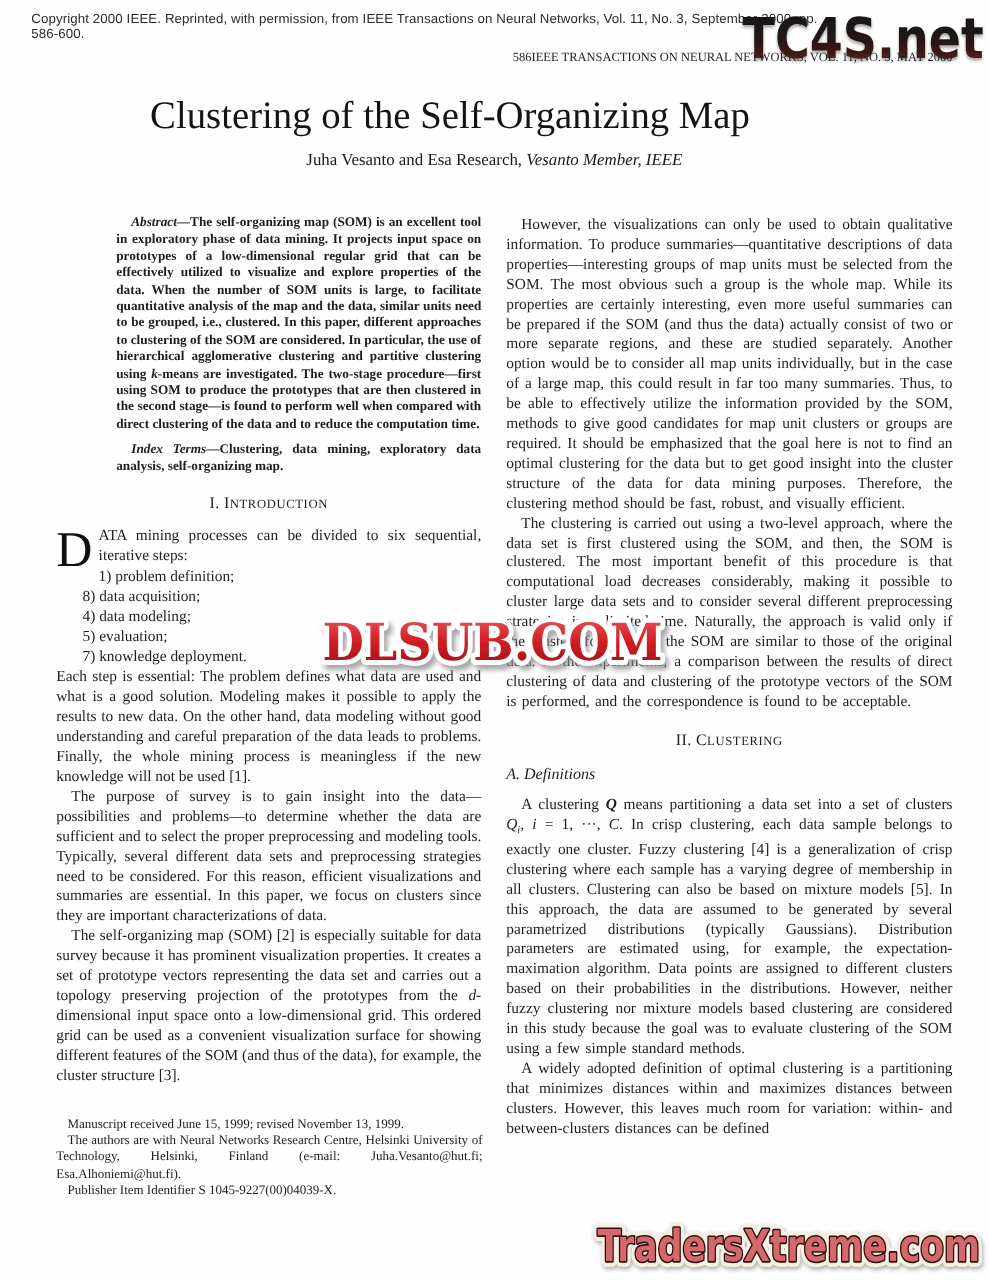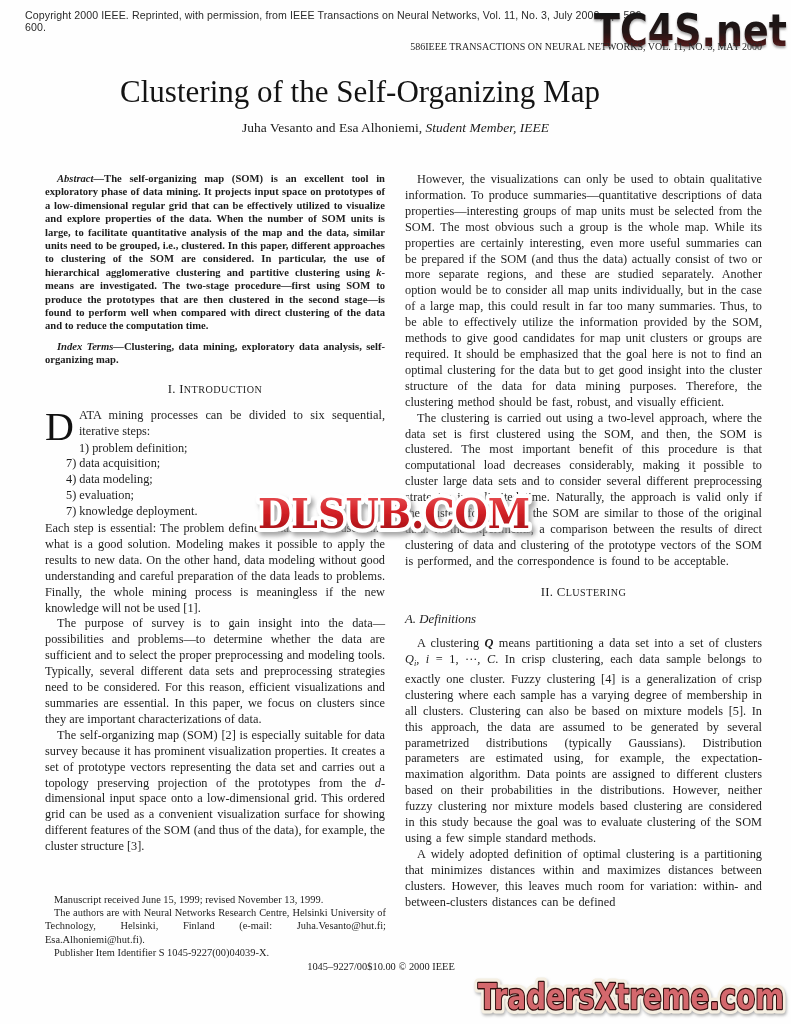--- a/index.html
+++ b/index.html
@@ -29,21 +29,21 @@
   .paper-authors {
     position:absolute; left:0; top:120px; width:791px;
     text-align:center; font-size:13.5px; color:#1a1a1a;
   }
   
   .cols { position:absolute; left:45px; top:172px; width:717px; display:flex; gap:20px; }
   .col-left  { width:340px; }
   .col-right { width:357px; }
   .abstract-text {
     font-size:10.6px; line-height:13.4px; font-weight:bold;
-    text-align:justify; text-indent:12px;
+    text-align:justify; text-indent:12px;margin-left:48px;
   }
   .index-terms { margin-top:7px; }
   .body-text {
     font-size:12.3px; line-height:15.9px; text-align:justify;
   }
   .col-right .body-text { word-spacing:1.2px; }
   .ind { text-indent:12px; }
   .sec-heading {
     text-align:center; font-size:12.8px; font-weight:normal;
     margin:15px 0 11px 0; letter-spacing:0.3px;
@@ -71,21 +71,21 @@
   .i  { font-style:italic; }
   .bi { font-weight:bold; font-style:italic; }
   .sc2 { font-size:79%; letter-spacing:0.5px;text-align:right; }
   .isub { font-style:italic; vertical-align:sub; font-size:68%; }
 </style>
 </head>
 <body>
 
 <div class="page">
 
-  <div class="copyright-line">Copyright 2000 IEEE. Reprinted, with permission, from IEEE Transactions on Neural Networks, Vol. 11, No. 3, July 2000, pp. 586-600.</div>
+  <div class="copyright-line">Copyright 2000 IEEE. Reprinted, with permission, from IEEE Transactions on Neural Networks, Vol. 11, No. 3, September 2000, pp. 586-600.</div>
 
   <svg class="wm-tc4s" width="199" height="62" viewBox="0 0 199 62">
     <defs>
       <linearGradient id="tc4sGrad" x1="0" y1="0" x2="0" y2="1">
         <stop offset="0" stop-color="#121212"></stop>
         <stop offset="0.55" stop-color="#241414"></stop>
         <stop offset="1" stop-color="#7a2222"></stop>
       </linearGradient>
       <filter id="tc4sShadow" x="-20%" y="-20%" width="140%" height="160%">
         <feDropShadow dx="0" dy="2" stdDeviation="1.2" flood-color="#555555" flood-opacity="0.55"></feDropShadow>
@@ -93,37 +93,37 @@
     </defs>
     <text x="2" y="46" font-family="DejaVu Sans, sans-serif" font-weight="bold" font-size="45" textLength="193" lengthAdjust="spacingAndGlyphs" fill="url(#tc4sGrad)" filter="url(#tc4sShadow)">TC4S.net</text>
   </svg>
 
   <div class="header-row">
     <span>586</span>
     <span>IEEE TRANSACTIONS ON NEURAL NETWORKS, VOL. 11, NO. 3, MAY 2000</span>
   </div>
 
   <div class="paper-title">Clustering of the Self-Organizing Map</div>
-  <div class="paper-authors"><span>Juha Vesanto and Esa Alhoniemi, </span><span class="i">Student Member, IEEE</span></div>
+  <div class="paper-authors"><span>Juha Vesanto and Esa Research, </span><span class="i">Vesanto Member, IEEE</span></div>
 
   <div class="cols">
 
     <div class="col-left">
       <div class="abstract-text"><span class="bi">Abstract—</span><span class="b">The self-organizing map (SOM) is an excellent tool in exploratory phase of data mining. It projects input space on prototypes of a low-dimensional regular grid that can be effectively utilized to visualize and explore properties of the data. When the number of SOM units is large, to facilitate quantitative analysis of the map and the data, similar units need to be grouped, i.e., clustered. In this paper, different approaches to clustering of the SOM are considered. In particular, the use of hierarchical agglomerative clustering and partitive clustering using </span><span class="bi">k</span><span class="b">-means are investigated. The two-stage procedure—first using SOM to produce the prototypes that are then clustered in the second stage—is found to perform well when compared with direct clustering of the data and to reduce the computation time.</span></div>
       <div class="abstract-text index-terms"><span class="bi">Index Terms—</span><span class="b">Clustering, data mining, exploratory data analysis, self-organizing map.</span></div>
 
       <div class="sec-heading"><span>I. I</span><span class="sc2">NTRODUCTION</span></div>
 
       <div class="body-text">
         <span class="dropcap">D</span><span>ATA mining processes can be divided to six sequential, iterative steps:</span>
       </div>
 
       <div class="body-text num-list">
           <div>1) problem definition;</div>
-          <div>7) data acquisition;</div>
+          <div>8) data acquisition;</div>
           <div>4) data modeling;</div>
           <div>5)  evaluation;</div>
           <div>7) knowledge deployment.</div>
         </div>
 
       <div class="body-text">Each step is essential: The problem defines what data are used and what is a good solution. Modeling makes it possible to apply the results to new data. On the other hand, data modeling without good understanding and careful preparation of the data leads to problems. Finally, the whole mining process is meaningless if the new knowledge will not be used [1].</div>
       <div class="body-text ind">The purpose of survey is to gain insight into the data—possibilities and problems—to determine whether the data are sufficient and to select the proper preprocessing and modeling tools. Typically, several different data sets and preprocessing strategies need to be considered. For this reason, efficient visualizations and summaries are essential. In this paper, we focus on clusters since they are important characterizations of data.</div>
       <div class="body-text ind"><span>The self-organizing map (SOM) [2] is especially suitable for data survey because it has prominent visualization properties. It creates a set of prototype vectors representing the data set and carries out a topology preserving projection of the prototypes from the </span><span class="i">d</span><span>-dimensional input space onto a low-dimensional grid. This ordered grid can be used as a convenient visualization surface for showing different features of the SOM (and thus of the data), for example, the cluster structure [3].</span></div>
     </div>
 
@@ -139,21 +139,20 @@
     </div>
 
   </div>
 
   <div class="footnotes">
       <div>Manuscript received June 15, 1999; revised November 13, 1999.</div>
       <div>The authors are with Neural Networks Research Centre, Helsinki University of Technology, Helsinki, Finland (e-mail: Juha.Vesanto@hut.fi; Esa.Alhoniemi@hut.fi).</div>
       <div>Publisher Item Identifier S 1045-9227(00)04039-X.</div>
     </div>
 
-  <div class="footer-issn">1045–9227/00$10.00 © 2000 IEEE</div>
 
   <svg class="wm-dlsub" width="288" height="64" viewBox="0 0 288 64">
     <defs>
       <linearGradient id="dlsubGrad" x1="0" y1="0" x2="0" y2="1">
         <stop offset="0" stop-color="#ec5c60"></stop>
         <stop offset="0.45" stop-color="#d42127"></stop>
         <stop offset="1" stop-color="#9a0e13"></stop>
       </linearGradient>
       <filter id="dlsubShadow" x="-15%" y="-25%" width="135%" height="165%">
         <feDropShadow dx="3" dy="4" stdDeviation="2" flood-color="#8d8d8d" flood-opacity="0.75"></feDropShadow>

